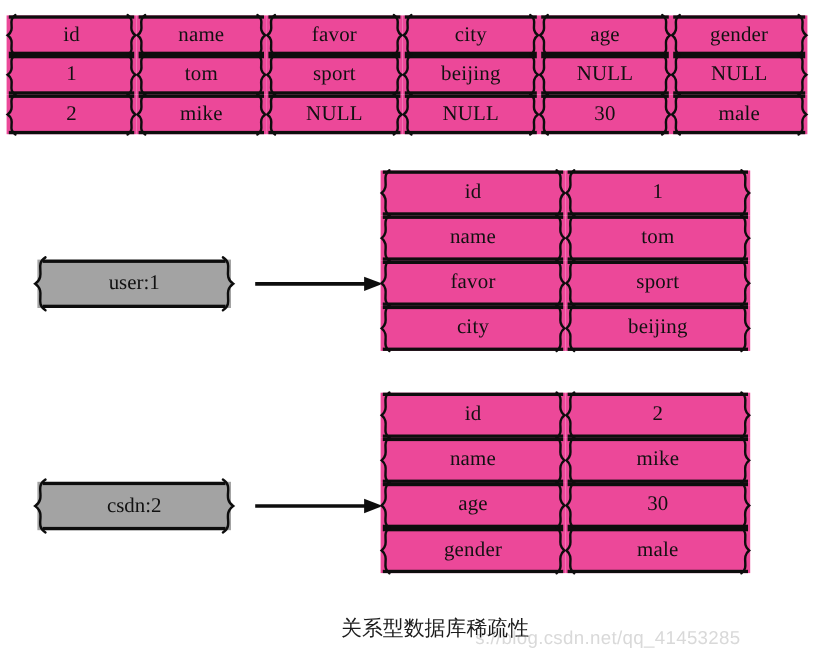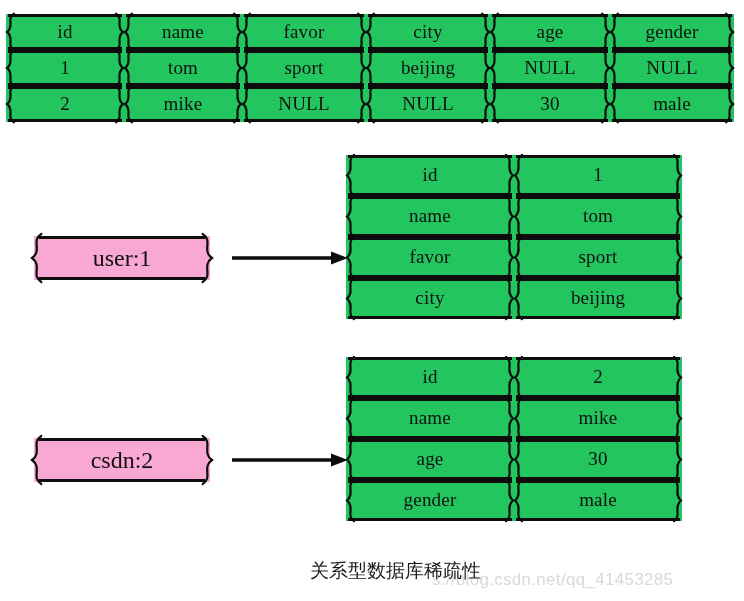--- a/index.html
+++ b/index.html
@@ -13,21 +13,21 @@
     position: relative;
     overflow: hidden;
     font-family: "Liberation Serif", "DejaVu Serif", serif;
     color: #1a1a1a;
   }
 
   
   .cell {
     position: absolute;
     box-sizing: border-box;
-    background: #22c55e;
+    background: #ec4899;
     display: flex;
     align-items: center;
     justify-content: center;
     font-size: 19px;
     line-height: 1;
     color: #111111;
     letter-spacing: 0.2px;
   }
   .cell .cell-text {
     position: relative;
@@ -59,25 +59,25 @@
   .cell .brace.right { right: -2px; }
   .cell .brace svg { display: block; width: 100%; height: 100%; overflow: visible; }
 
   
   #relational-table { position: absolute; }
 
   
   .keybox {
     position: absolute;
     box-sizing: border-box;
-    background: #f9a8d4;
+    background: #a3a3a3;
     display: flex;
     align-items: center;
     justify-content: center;
-    font-size: 24px;
+    font-size: 19px;
     color: #111111;
   }
   .keybox .edge-top,
   .keybox .edge-bot {
     position: absolute;
     left: 5px; right: 5px;
     height: 3px;
     background: #0d0d0d;
   }
   .keybox .edge-top { top: 0; }

